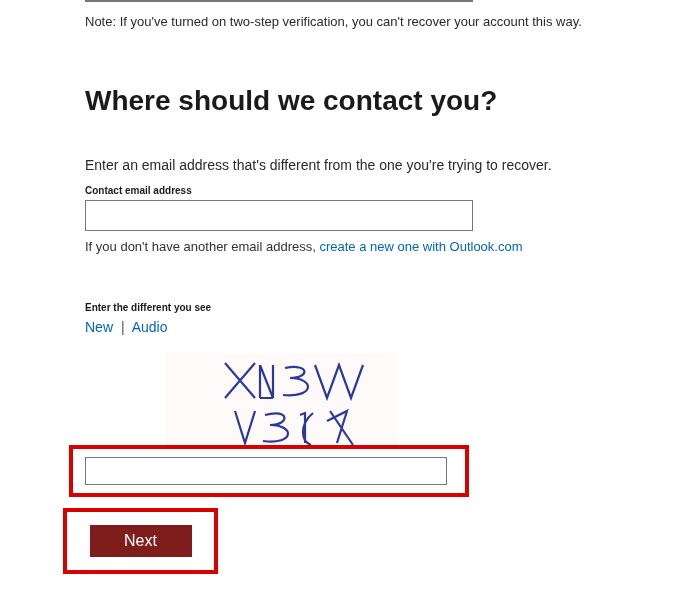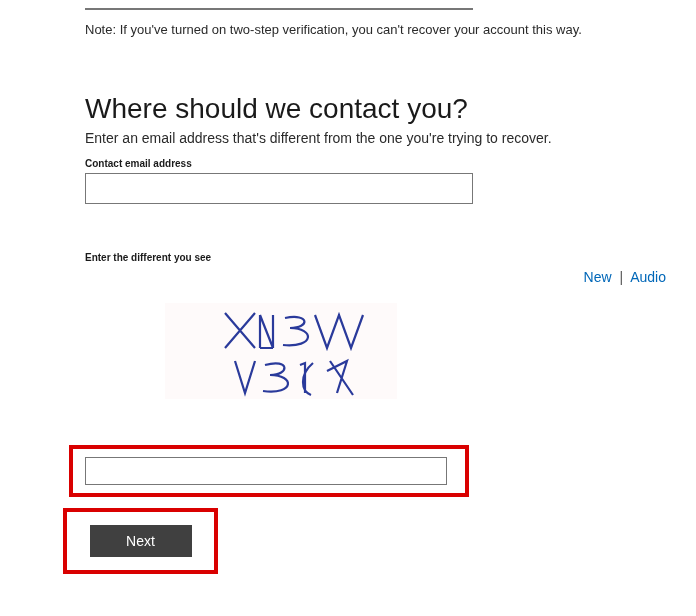--- a/index.html
+++ b/index.html
@@ -5,49 +5,49 @@
     * { box-sizing: border-box; margin: 0; padding: 0; }
     body {
       font-family: "Segoe UI", Tahoma, Arial, sans-serif;
       font-size: 14px;
       color: #1a1a1a;
       background: #fff;
       width: 696px;
       height: 616px;
       position: relative;
     }
-    .content { padding-left: 85px; padding-right: 30px; padding-top: 8px; }
+    .content { padding-left: 85px; padding-right: 30px; }
     .prev-input {
       width: 388px;
       height: 0px;
       border: 1px solid #777;
       margin-bottom: 12px;
       background: #fff;
     }
     .note { font-size: 13px; color: #2a2a2a; margin-bottom: 56px; }
     .heading {
       font-size: 28px;
-      font-weight: 400;
+      font-weight: 700;
       color: #1a1a1a;
-      margin-bottom: 5px;
+      margin-bottom: 40px;
     }
     .instruction { font-size: 14px; color: #2a2a2a; margin-bottom: 12px; }
     .bold-label { font-weight: 700; font-size: 10px; color: #1a1a1a; margin-bottom: 4px; }
     .text-input {
       width: 388px;
       height: 31px;
       border: 1px solid #777;
       padding: 4px 6px;
       font-size: 14px;
       display: block;
     }
     .help-text { font-size: 13px; color: #333; margin-top: 8px; }
     .link { color: #0067b8; text-decoration: none; cursor: pointer; }
     .captcha-section { margin-top: 48px; }
-    .captcha-links { margin-top: 6px; font-size: 14px; margin-bottom: 18px; text-align: right; }
+    .captcha-links { margin-top: 6px; font-size: 14px; margin-bottom: 18px; }
     .sep { color: #555; margin: 0 4px; }
     .captcha-img-wrap {
       width: 232px;
       height: 96px;
       margin-left: 80px;
       background: #fefafa;
       position: relative;
       display: flex;
       align-items: center;
       justify-content: center;
@@ -76,43 +76,46 @@
       position: absolute;
       left: 63px;
       top: 508px;
       width: 155px;
       height: 66px;
       display:flex;
       align-items:center;
       justify-content:center;
     }
     .primary-btn {
-      background: #404040;
+      background: #7f1d1d;
       color: #fff;
       border: none;
       width: 102px;
       height: 32px;
-      font-size: 14px;
+      font-size: 16px;
       cursor: pointer;
       font-family: inherit;
       text-align: center;
     }
   </style>
 </head>
 <body>
 
 <div class="content">
   <div class="prev-input"></div>
   <p class="note">Note: If you've turned on two-step verification, you can't recover your account this way.</p>
 
   <h1 class="heading">Where should we contact you?</h1>
 
   <p class="instruction">Enter an email address that's different from the one you're trying to recover.</p>
   <p class="bold-label">Contact email address</p>
   <input type="text" class="text-input" style="">
+  <p class="help-text">
+    <span>If you don't have another email address, </span><a class="link">create a new one with Outlook.com</a>
+  </p>
 
   <div class="captcha-section">
     <p class="bold-label">Enter the different you see</p>
     <p class="captcha-links">
       <a class="link">New</a>
       <span class="sep">|</span>
       <a class="link">Audio</a>
     </p>
     <div class="captcha-img-wrap">
       <svg viewBox="0 0 232 96">

